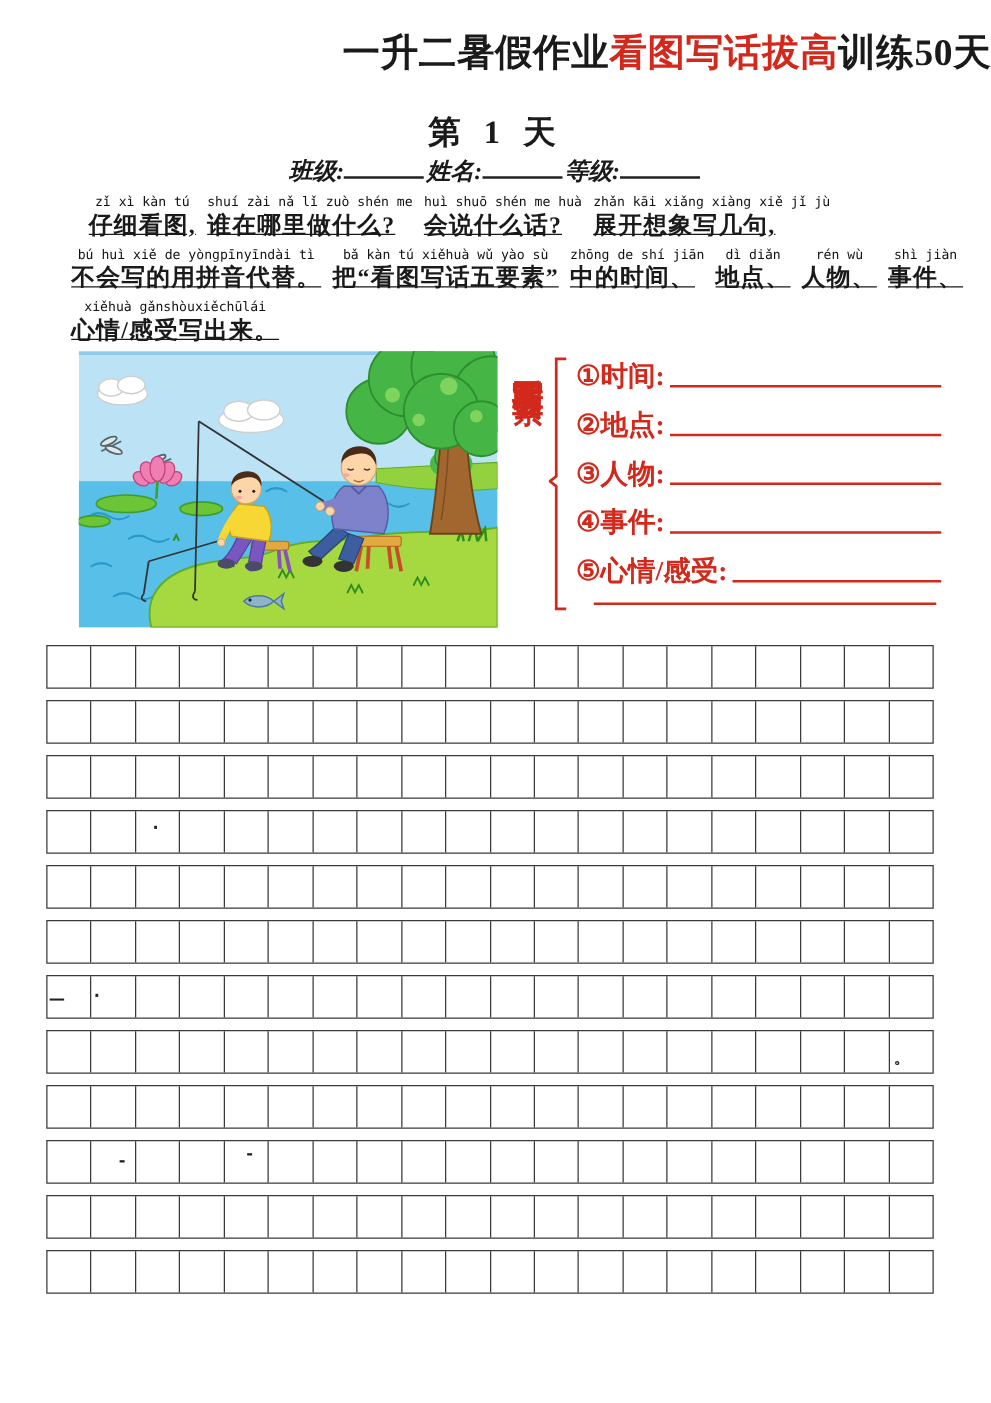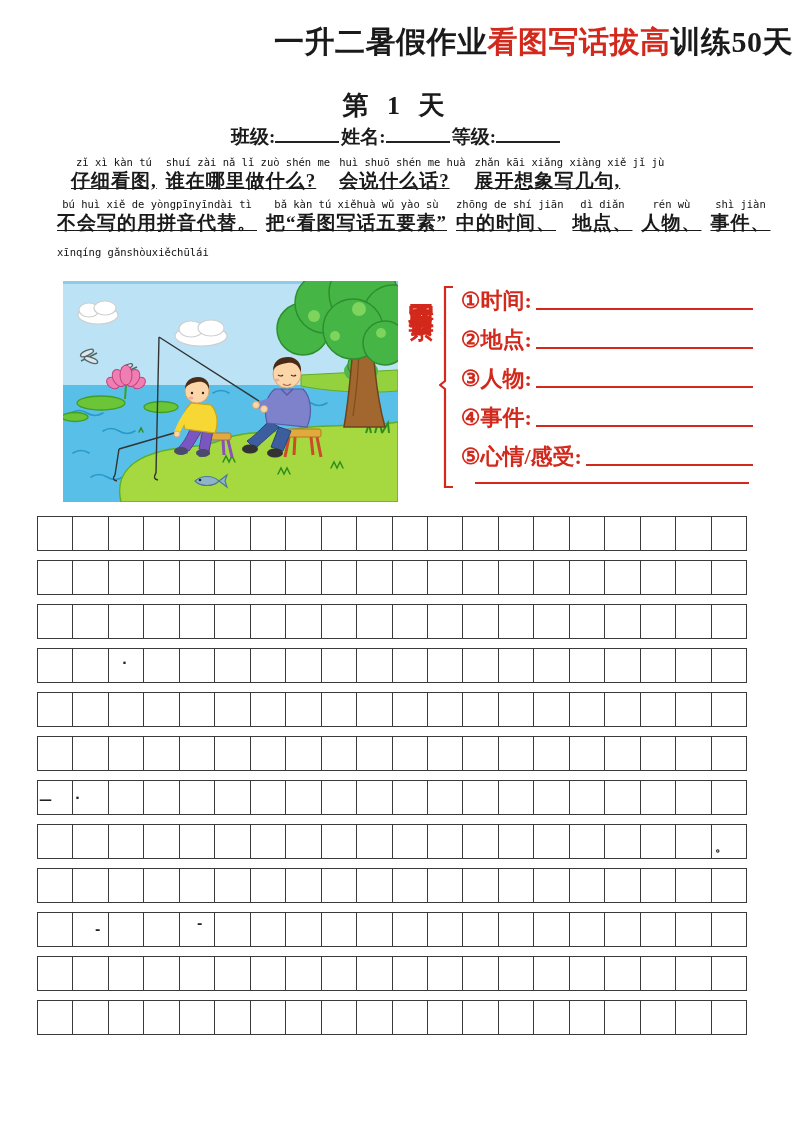--- a/index.html
+++ b/index.html
@@ -13,21 +13,21 @@
     width:793px;height:1122px;position:relative;overflow:hidden;
     font-family:"Liberation Serif","DejaVu Serif",serif;color:var(--ink);
   }
   .abs{position:absolute;}
   
   .title{top:22px;left:0;right:0;text-align:right;font-size:30px;font-weight:bold;letter-spacing:.5px;}
   .title .red{color:var(--red);}
   .day{top:88px;left:0;right:0;text-align:center;font-size:26px;font-weight:600;letter-spacing:6px;}
   
   .fields{top:124px;left:0;right:0;text-align:center;font-size:19px;font-weight:bold;}
-  .field{display:inline-block;}
+  .field{display:inline-block;font-style:italic;}
   .blankline{display:inline-block;width:64px;border-bottom:2px solid #222;height:1em;vertical-align:baseline;margin-right:2px;}
   
   .instructions{top:156px;left:57px;right:44px;}
   .insline{white-space:nowrap;margin-bottom:4px;}
   .insline.indent{padding-left:14px;}
   .seg{display:inline-block;vertical-align:bottom;margin-right:9px;text-align:left;}
   .py{display:block;font-family:"DejaVu Sans Mono",monospace;font-size:10.5px;line-height:12px;color:#111;text-align:center;}
   .cn{display:block;font-size:19px;font-weight:bold;line-height:26px;letter-spacing:1px;text-decoration:underline;}
   
   .content-row{top:281px;left:63px;right:40px;display:flex;}
@@ -57,21 +57,21 @@
   <span>一升二暑假作业</span><span class="red">看图写话拔高</span><span>训练50天</span>
 </h1>
 
 <h2 class="abs day">第 1 天</h2>
 
 <div class="abs fields" id="fields"><span class="field"><span class="flabel">班级:</span><span class="blankline"></span></span><span class="field"><span class="flabel">姓名:</span><span class="blankline"></span></span><span class="field"><span class="flabel">等级:</span><span class="blankline"></span></span></div>
 
 <div class="abs instructions" id="instructions">
     <div class="insline indent"><span class="seg"><span class="py">zǐ xì kàn tú</span><span class="cn">仔细看图,</span></span><span class="seg"><span class="py">shuí zài nǎ lǐ zuò shén me</span><span class="cn">谁在哪里做什么?</span></span><span class="seg"><span class="py">huì shuō shén me huà</span><span class="cn">会说什么话?</span></span><span class="seg"><span class="py">zhǎn kāi xiǎng xiàng xiě jǐ jù</span><span class="cn">展开想象写几句,</span></span></div>
     <div class="insline"><span class="seg"><span class="py">bú huì xiě de yòngpīnyīndài tì</span><span class="cn">不会写的用拼音代替。</span></span><span class="seg"><span class="py">bǎ kàn tú xiěhuà wǔ yào sù</span><span class="cn">把“看图写话五要素”</span></span><span class="seg"><span class="py">zhōng de shí jiān</span><span class="cn">中的时间、</span></span><span class="seg"><span class="py">dì diǎn</span><span class="cn">地点、</span></span><span class="seg"><span class="py">rén wù</span><span class="cn">人物、</span></span><span class="seg"><span class="py">shì jiàn</span><span class="cn">事件、</span></span></div>
-    <div class="insline"><span class="seg"><span class="py">xīnqíng gǎnshòuxiěchūlái</span></span></div>
+    <div class="insline"><span class="seg"><span class="py">xiěhuà gǎnshòuxiěchūlái</span><span class="cn">心情/感受写出来。</span></span></div>
   </div>
 
 <div class="abs content-row">
 
   <svg class="scene" width="335" height="221" viewBox="0 0 335 221">
     <rect x="0" y="0" width="335" height="221" fill="#bce3f5"></rect>
     <rect x="0" y="0" width="335" height="3" fill="#8ecbe8"></rect>
     <rect x="0" y="104" width="335" height="117" fill="#57bfe8"></rect>
     <g stroke="#2b99c8" stroke-width="1.6" fill="none" stroke-linecap="round">
       <path d="M8,132 q8,-5 16,0 q8,5 16,0"></path>

